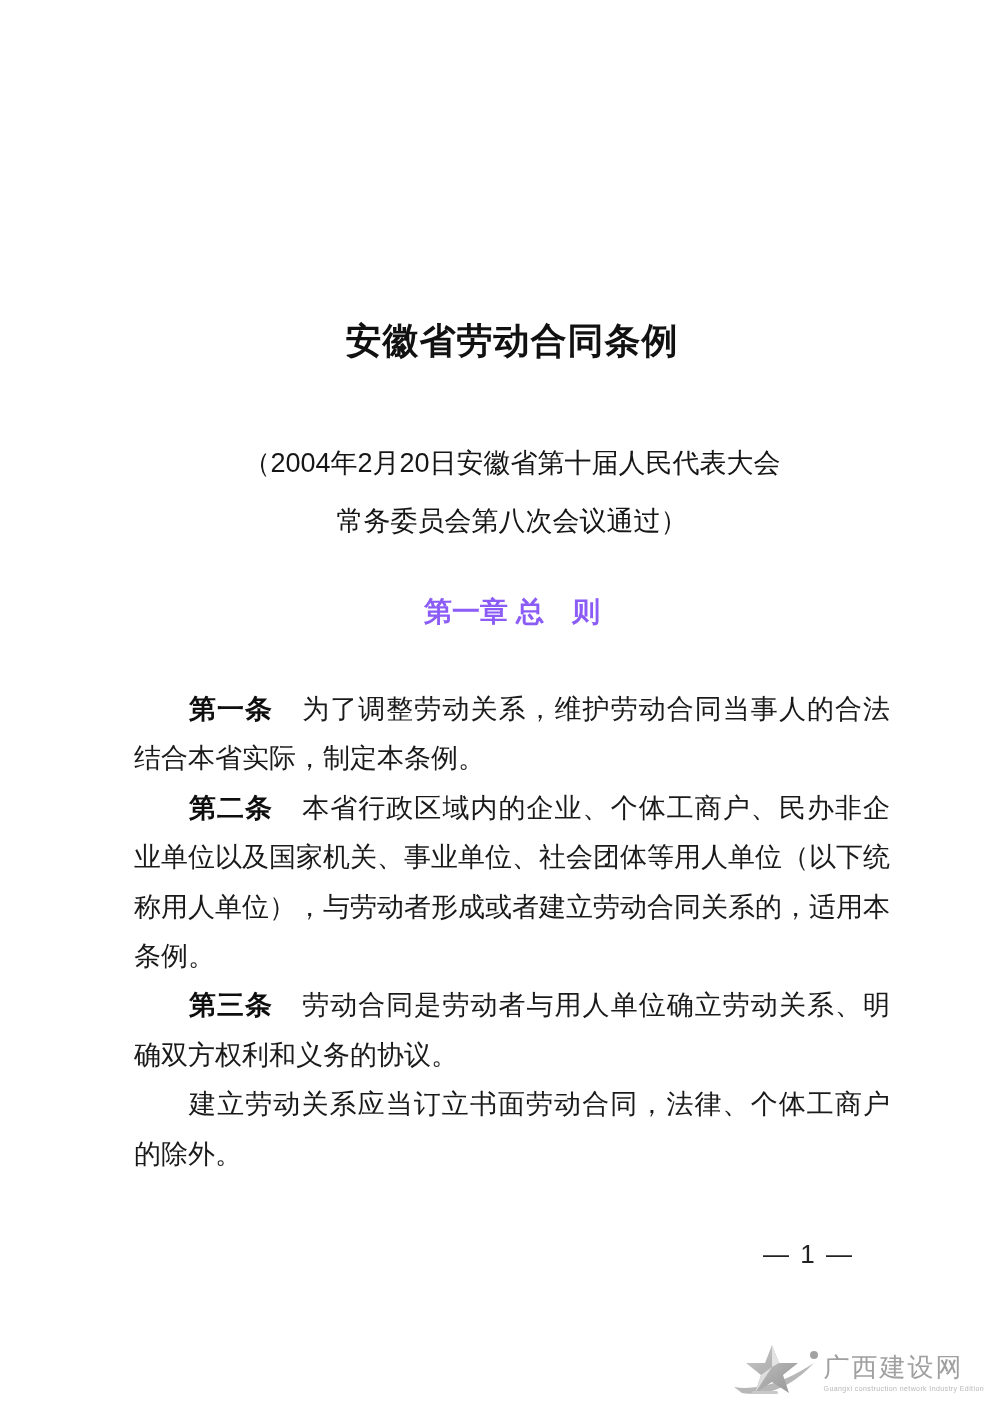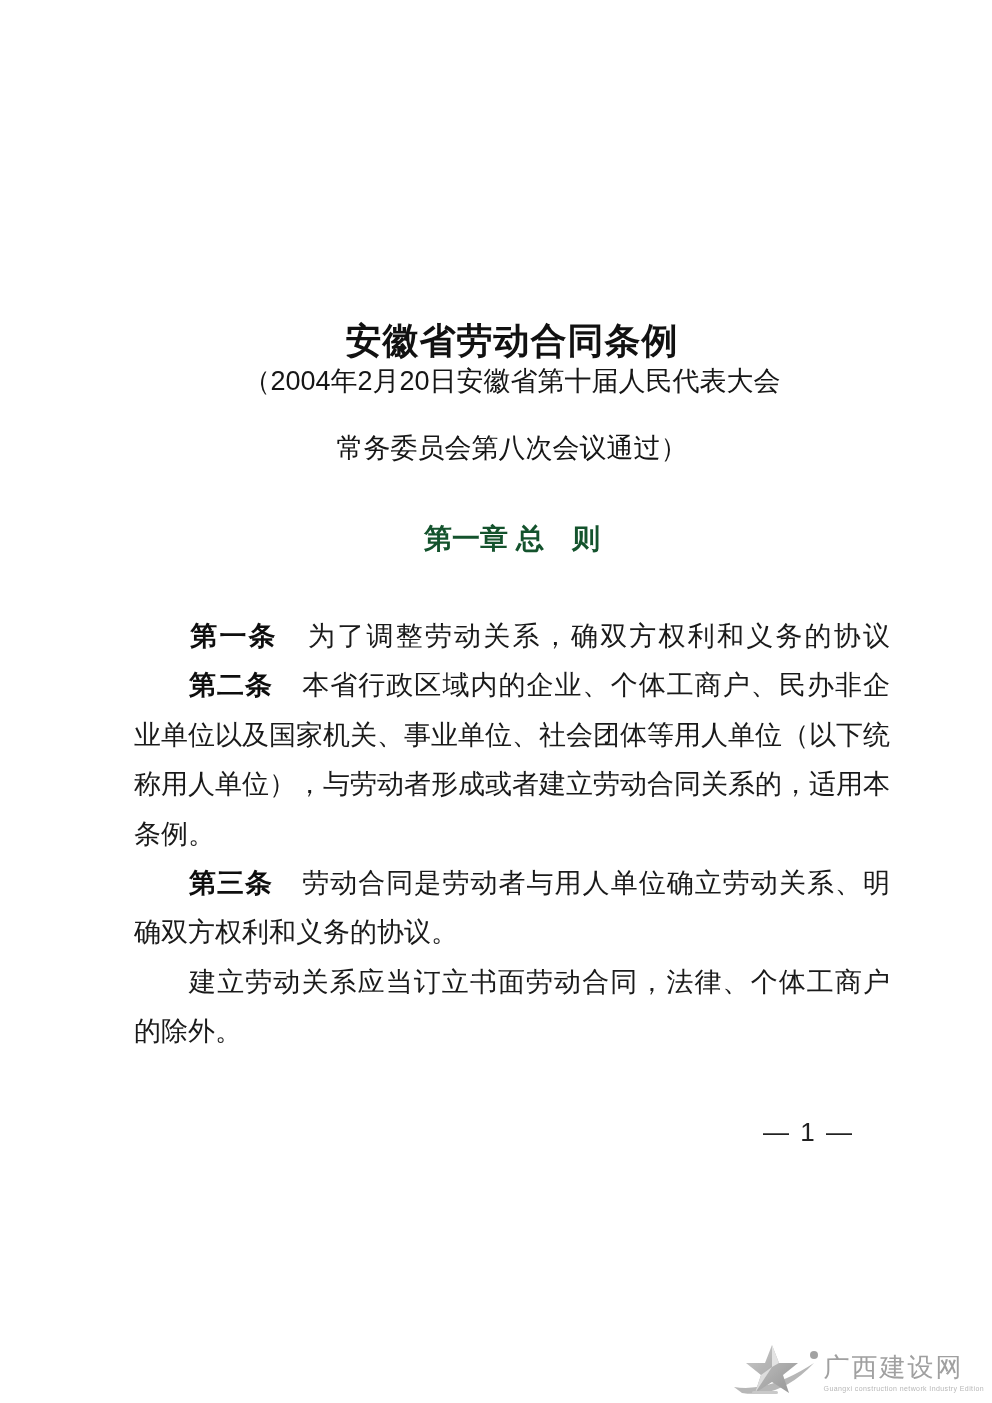--- a/index.html
+++ b/index.html
@@ -29,30 +29,30 @@
     letter-spacing: 1px;
   }
   .subtitle {
     text-align: center;
     font-family: "Liberation Sans", sans-serif;
     font-weight: 500;
     font-size: 27px;
     line-height: 34px;
     color: #161616;
   }
-  .subtitle.s1 { }
-  .subtitle.s2 { margin-top: 33px; }
+  .subtitle.s1 { margin-top: 82px; }
+  .subtitle.s2 { margin-top: 24px; }
   .chapter {
     margin: 56px 0 0 0;
     text-align: center;
     font-family: "Liberation Sans", sans-serif;
     font-weight: 700;
     font-size: 28px;
     line-height: 36px;
-    color: #14532d;
+    color: #8b5cf6;
   }
   .body-text { margin-top: 55px; }
   .line {
     font-size: 27px;
     line-height: 49.4px;
     height: 49.4px;
     text-align: justify;
     text-align-last: justify;
     -moz-text-align-last: justify;
     white-space: nowrap;
@@ -116,21 +116,24 @@
     <h1 class="title">安徽省劳动合同条例</h1>
 
     <div class="subtitle s1">（2004年2月20日安徽省第十届人民代表大会</div>
     <div class="subtitle s2">常务委员会第八次会议通过）</div>
 
     <h2 class="chapter">第一章 总　则</h2>
 
     <div class="body-text">
 
       <div class="line">
-        <span class="indent"></span><span class="art-label">第一条</span><span class="label-gap"></span><span>为了调整劳动关系，确双方权利和义务的协议</span>
+        <span class="indent"></span><span class="art-label">第一条</span><span class="label-gap"></span><span>为了调整劳动关系，维护劳动合同当事人的合法</span>
+      </div>
+      <div class="line short">
+        <span>结合本省实际，制定本条例。</span>
       </div>
 
       <div class="line">
         <span class="indent"></span><span class="art-label">第二条</span><span class="label-gap"></span><span>本省行政区域内的企业、个体工商户、民办非企</span>
       </div>
       <div class="line">
         <span>业单位以及国家机关、事业单位、社会团体等用人单位（以下统</span>
       </div>
       <div class="line">
         <span>称用人单位），与劳动者形成或者建立劳动合同关系的，适用本</span>

